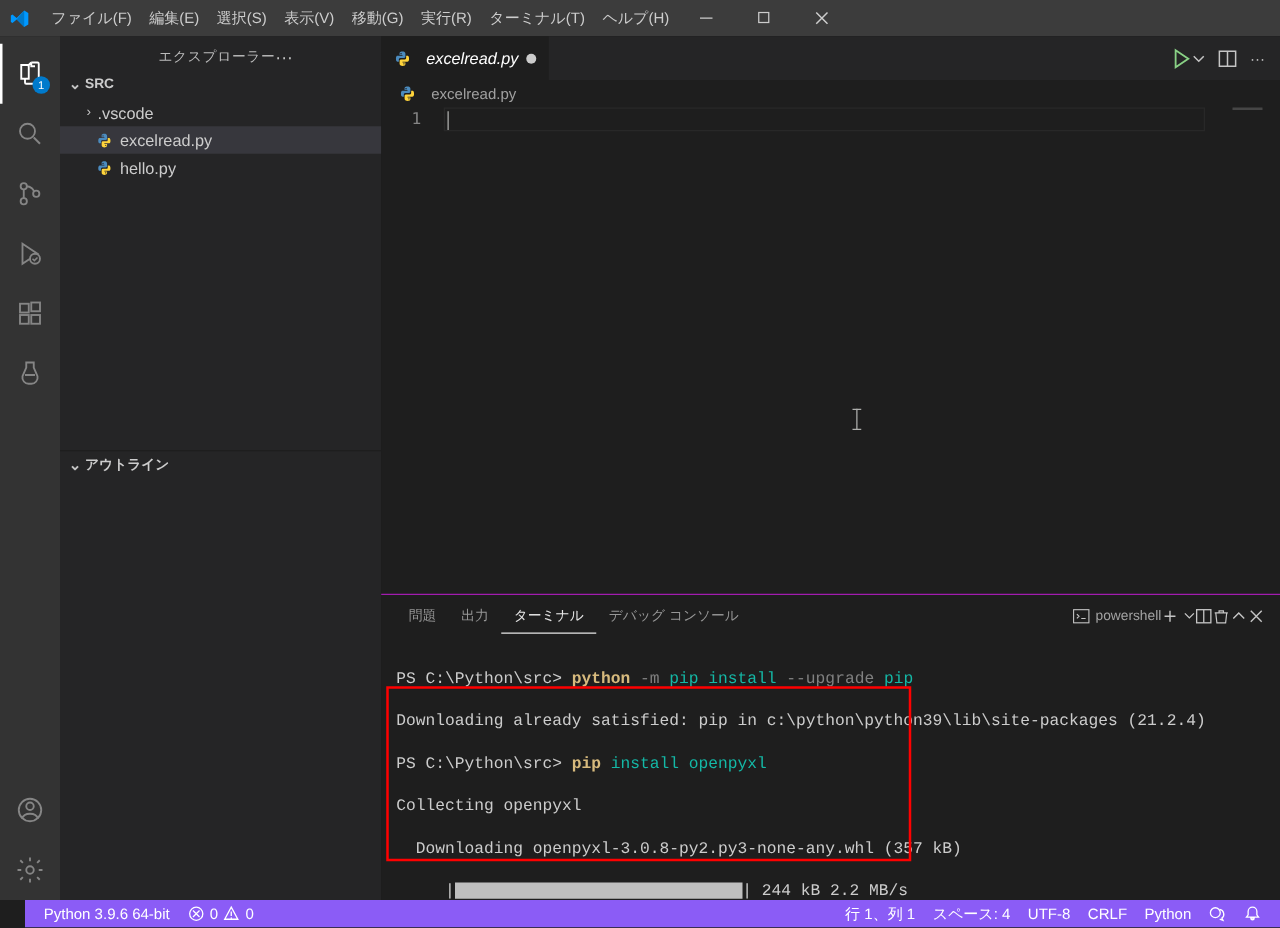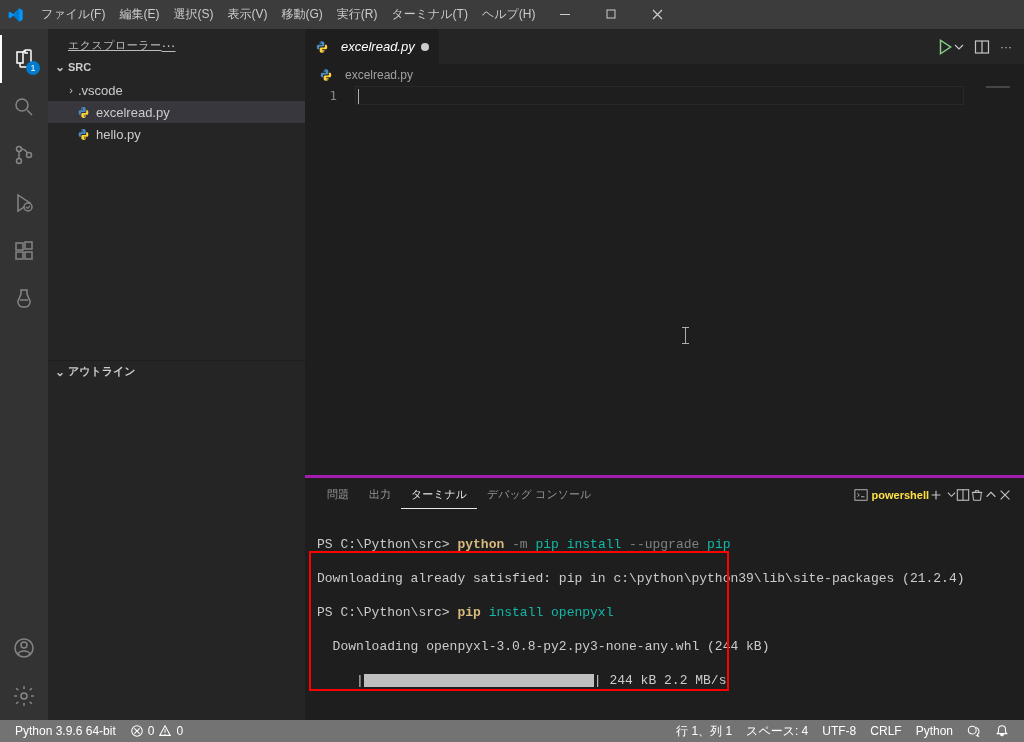--- a/index.html
+++ b/index.html
@@ -51,21 +51,21 @@
     .activity-item.active::before { content:""; position:absolute; left:0; top:0; bottom:0; width:2px; background:#ffffff; }
     .activity-badge { position:absolute; bottom:8px; right:8px; background:#007acc; color:#fff; border-radius:8px; font-size:9px; padding:0 4px; height:14px; line-height:14px; min-width:14px; text-align:center;}
     .activity-spacer { flex:1; }
     
     .sidebar {
       width: 257px;
       background: #252526;
       display: flex;
       flex-direction: column;
     }
-    .sidebar-title-row { display:flex; align-items:center; justify-content:flex-start; padding:8px 12px 4px 20px; color:#bbbbbb; font-size:11px;text-decoration:underline; }
+    .sidebar-title-row { display:flex; align-items:center; justify-content:center; padding:8px 12px 4px 20px; color:#bbbbbb; font-size:11px; }
     .sidebar-title { letter-spacing: 0.5px; }
     .dots { cursor:pointer; color:#c5c5c5; font-size:14px; }
     .section-header { display:flex; align-items:center; padding:3px 4px; color:#cccccc; font-size:11px; font-weight:700; cursor:pointer; }
     .chevron { width:16px; text-align:center; font-size:12px; color:#c5c5c5;}
     .explorer-tree { padding-top:2px; }
     .tree-item { display:flex; align-items:center; height:22px; padding-left: 16px; cursor:pointer; font-size:13px; color:#cccccc; }
     .tree-item.indent { padding-left: 28px; }
     .tree-item.selected { background:#37373d; }
     .tree-item .tw { width:14px; text-align:center; color:#c5c5c5; font-size:11px;}
     .file-icon-py { color:#4B8BBE; margin-right:6px; width:14px; display:inline-flex; align-items:center; justify-content:center;}
@@ -85,36 +85,36 @@
     .code-area { flex:1; border-left: none; position:relative; }
     .current-line { position:absolute; top:0; left:0; right:60px; height:19px; border:1px solid #282828; background:transparent; }
     .code-cursor-line { position:absolute; top:2px; left:2px; width:1px; height:15px; background:#aeafad; }
     .text-cursor { position:absolute; top:241px; left:330px; width:1px; height:17px; background:#aeafad; }
     .text-cursor::before, .text-cursor::after { content:""; position:absolute; width:7px; height:1px; background:#aeafad; left:-3px;}
     .text-cursor::before { top:0; }
     .text-cursor::after { bottom:0; }
     .minimap-indicator { position:absolute; top:0; right:14px; width:24px; height:2px; background:#464646; }
     .scrollbar-v { position:absolute; right:0; top:0; width:14px; height:100%; }
     
-    .panel { height:245px; background:#1e1e1e; border-top:3px solid #a21caf; display:flex; flex-direction:column; }
+    .panel { height:245px; background:#1e1e1e; border-top:1px solid #a21caf; display:flex; flex-direction:column; }
     .panel-tabs-row { height:33px; display:flex; align-items:center; padding:0 12px; gap:0; }
     .panel-tab { padding:6px 10px; font-size:11px; color:#969696; cursor:pointer; }
     .panel-tab.active { color:#e7e7e7; border-bottom:1px solid #e7e7e7; }
     .panel-spacer { flex:1; }
-    .panel-actions { display:flex; align-items:center; color:#fde047;font-weight:bold; }
+    .panel-actions { display:flex; align-items:center; color:#a3a3a3; }
     .panel-action { cursor:pointer; display:flex; align-items:center; gap:4px; font-size:11px; }
     .terminal-content { flex:1; overflow:hidden; padding:8px 12px 2px 12px; font-family:Consolas,"Courier New",monospace; font-size:13px; line-height:17px; color:#cccccc; white-space:pre; position:relative;}
     .term-line { white-space: pre; }
     .c-yellow { color:#d7ba7d; font-weight:bold;}
     .c-gray { color:#808080; }
     .c-white { color:#14b8a6; }
     .highlight-box { position:absolute; border:2px solid #ff0000; pointer-events:none;}
     .progress-bar { display:inline-block; width:230px; height:13px; background:#bfbfbf; vertical-align:middle; }
     
-    .statusbar { height:22px; background:#737373; color:#ffffff; display:flex; align-items:center; font-size:12px; padding:0 8px; gap:0;}
+    .statusbar { height:22px; background:#8b5cf6; color:#ffffff; display:flex; align-items:center; font-size:12px; padding:0 8px; gap:0;margin-left:20px;}
     .status-item { padding:0 7px; height:22px; display:flex; align-items:center; cursor:pointer; gap:4px;}
     .status-spacer { flex:1; }
     svg { display:block; }
   </style>
 </head>
 <body>
 
 <div class="titlebar">
   <span class="vscode-logo">
     <svg viewBox="0 0 24 24" width="16" height="16">
@@ -349,21 +349,22 @@
             <svg width="14" height="14" viewBox="0 0 16 16">
                 <path d="M3 3l10 10M13 3L3 13" stroke="#c5c5c5" stroke-width="1.3"></path>
               </svg>
           </span>
         </div>
       </div>
       <div class="terminal-content">
 <div class="term-line"><span>PS C:\Python\src&gt; </span><span class="c-yellow">python</span><span class="c-gray"> -m </span><span class="c-white">pip install </span><span class="c-gray">--upgrade </span><span class="c-white">pip</span></div>
 <div class="term-line">Downloading already satisfied: pip in c:\python\python39\lib\site-packages (21.2.4)</div>
 <div class="term-line"><span>PS C:\Python\src&gt; </span><span class="c-yellow">pip</span><span class="c-white"> install openpyxl</span></div>
-<div class="term-line">  Downloading openpyxl-3.0.8-py2.py3-none-any.whl (244 kB)</div>
+<div class="term-line">Collecting openpyxl</div>
+<div class="term-line">  Downloading openpyxl-3.0.8-py2.py3-none-any.whl (357 kB)</div>
 <div class="term-line"><span>     |</span><span class="progress-bar"></span><span>| 244 kB 2.2 MB/s</span></div>
 
 
 
 
 
         <div class="highlight-box" style="top:40px; left:4px; width:420px; height:140px;"></div>
       </div>
     </div>
   </div>

